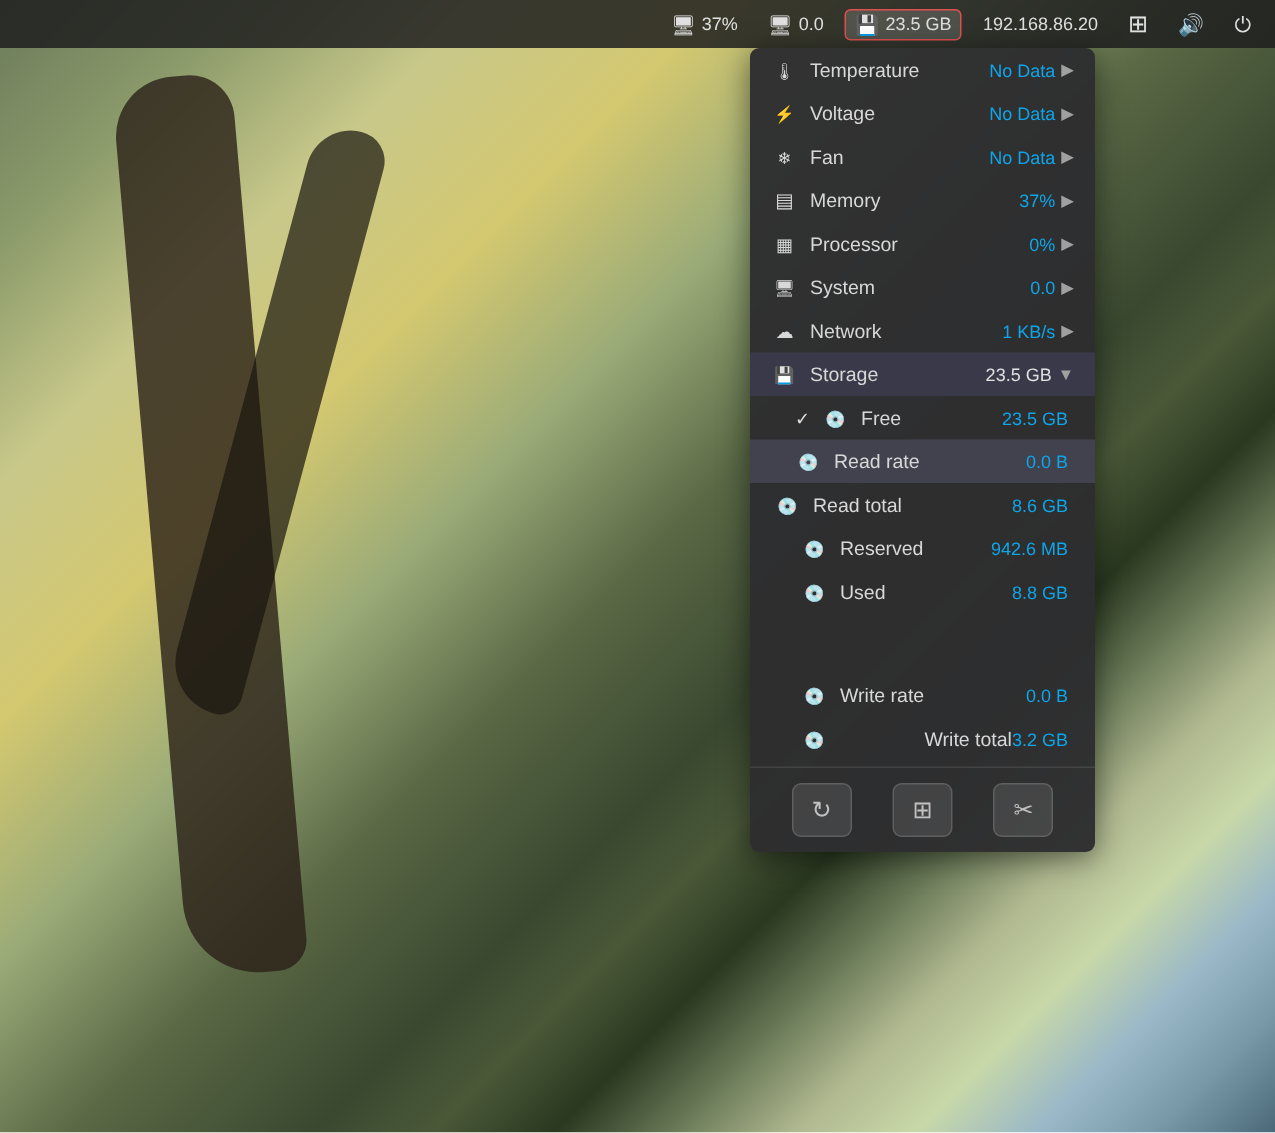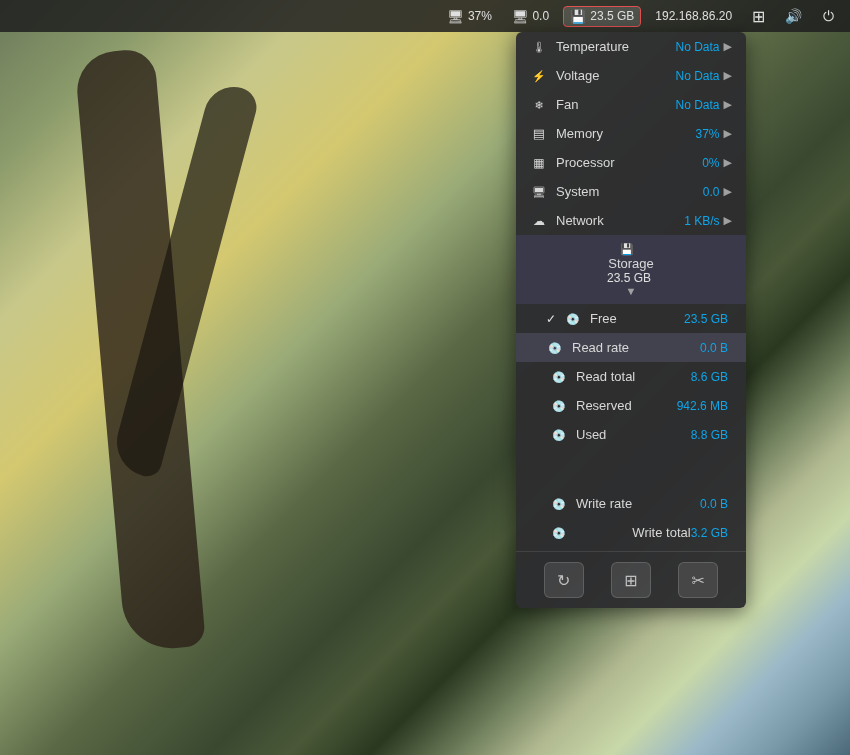--- a/index.html
+++ b/index.html
@@ -92,21 +92,21 @@
     }
 
     .topbar-icon {
       font-size: 13px;
     }
 
     
     .dropdown {
       position: absolute;
       top: 32px;
-      right: 104px;
+      right: 120px;
       width: 230px;
       background: rgba(45, 45, 48, 0.97);
       border-radius: 6px;
       box-shadow: 0 4px 20px rgba(0,0,0,0.5);
       z-index: 200;
       overflow: hidden;
     }
 
     .menu-item {
       display: flex;
@@ -141,21 +141,20 @@
       margin-right: 4px;
     }
 
     .menu-item .arrow {
       color: #a0a0a0;
       font-size: 11px;
     }
 
     .menu-item.storage-header {
       background: rgba(60, 60, 80, 0.8);
-      flex-direction: column;
     }
 
     .menu-item.storage-header .item-value {
       color: #e0e0e0;
     }
 
     
     .sub-item {
       padding-left: 30px;
     }
@@ -311,21 +310,21 @@
     <span class="item-label">Free</span>
     <span class="item-value">23.5 GB</span>
   </div>
 
   <div class="menu-item sub-item highlighted" style="">
     <span class="item-icon icon-disk"></span>
     <span class="item-label">Read rate</span>
     <span class="item-value">0.0 B</span>
   </div>
 
-  <div class="menu-item sub-item" style="padding-left:34px;">
+  <div class="menu-item sub-item" style="padding-left:16px;">
     <span class="item-icon icon-disk"></span>
     <span class="item-label">Read total</span>
     <span class="item-value">8.6 GB</span>
   </div>
 
   <div class="menu-item sub-item" style="padding-left:34px;">
     <span class="item-icon icon-disk"></span>
     <span class="item-label">Reserved</span>
     <span class="item-value">942.6 MB</span>
   </div>

